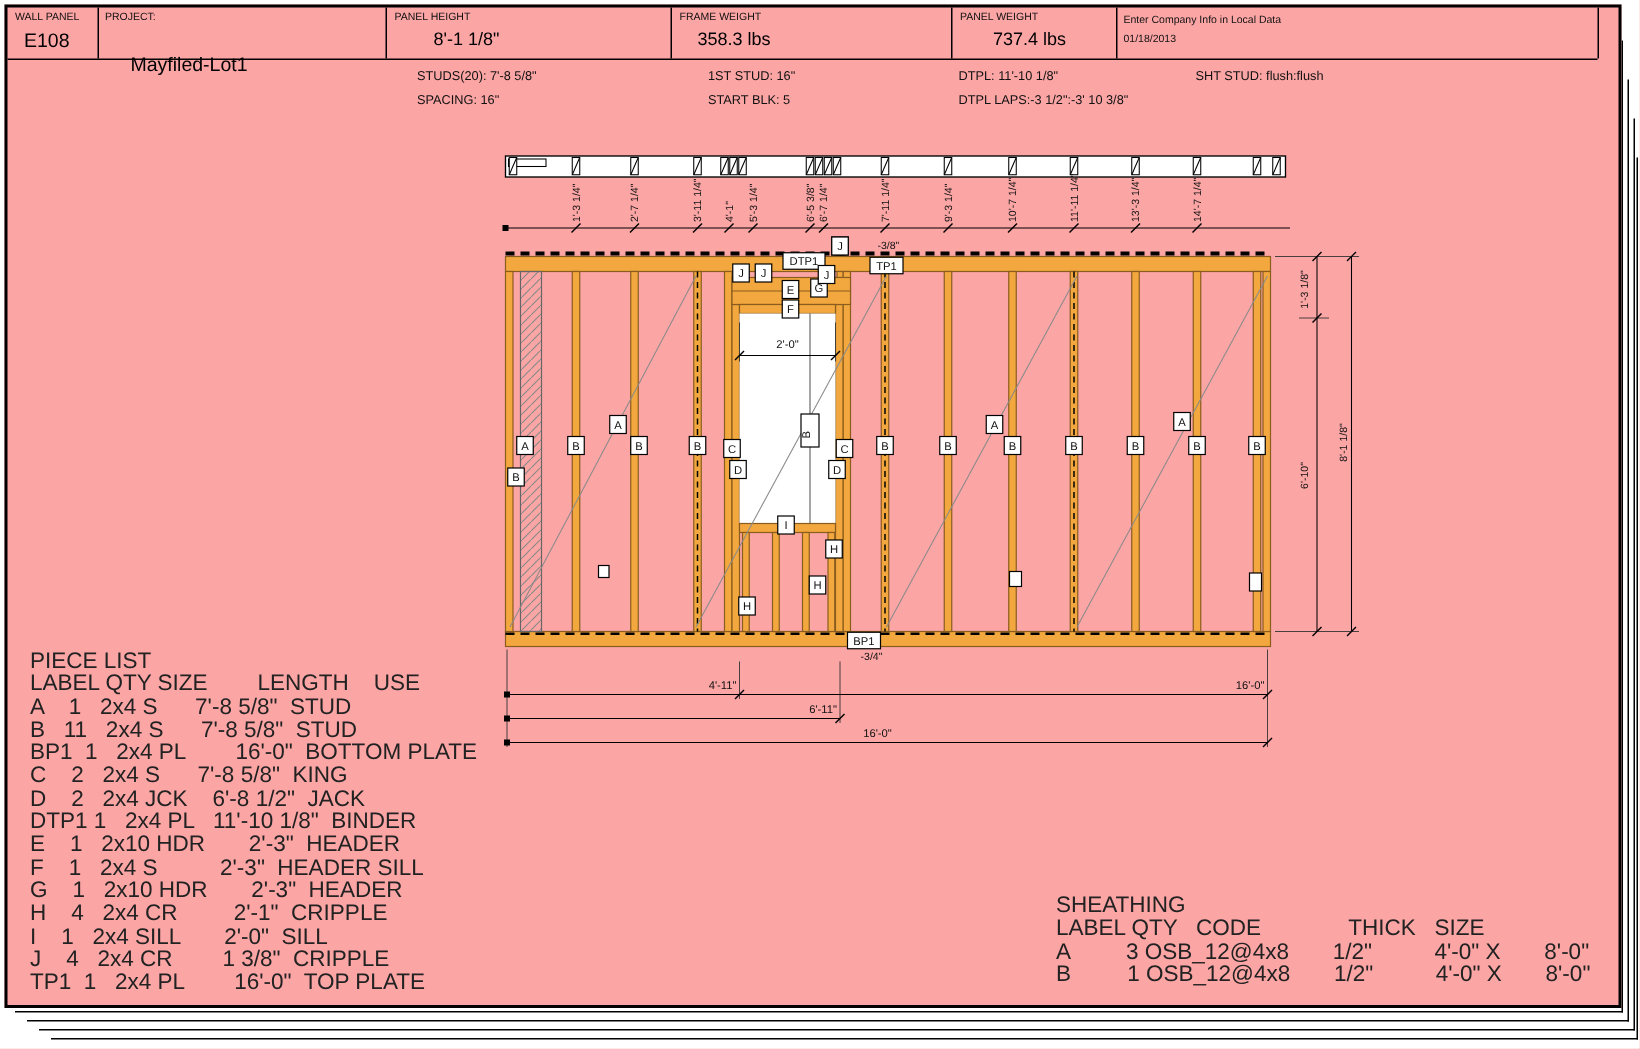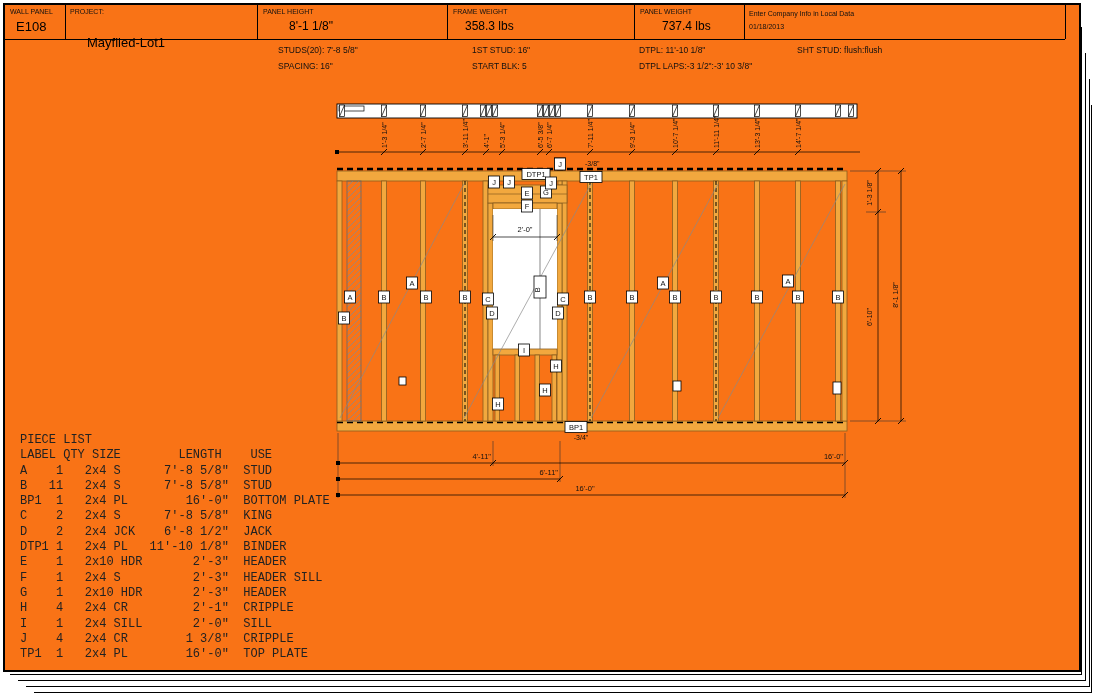--- a/index.html
+++ b/index.html
@@ -1,29 +1,29 @@
 <!DOCTYPE html>
 <html><head>
 <meta charset="utf-8">
 <style>
   html,body{margin:0;padding:0;background:#fff;width:1093px;height:699px;
     font-family:"Liberation Sans",sans-serif;-webkit-font-smoothing:none;}
   .page{position:relative;width:1093px;height:699px;overflow:hidden;}
   .stack{position:absolute;border-right:1.5px solid #000;border-bottom:1.5px solid #000;border-top:1px solid #000;}
-  .sheet{position:absolute;left:3px;top:3px;width:1074px;height:665px;background:#f97316;border:2px solid #000;}
+  .sheet{position:absolute;left:3px;top:3px;width:1074px;height:665px;background:#fca5a5;border:2px solid #000;}
   .hdr-divider{position:absolute;top:0;width:1px;background:#000;height:34px;}
   .hdr-bottom{position:absolute;left:0;top:34px;width:1060px;height:1px;background:#000;}
   .hdr-label{position:absolute;font-size:7px;color:#111;white-space:nowrap;}
   .hdr-value{position:absolute;font-size:12px;color:#000;white-space:nowrap;}
   .hdr-value.big{font-size:13px;}
   .sub{position:absolute;font-size:8.5px;color:#111;white-space:nowrap;}
   .tiny{position:absolute;font-size:7px;color:#111;white-space:nowrap;}
   svg.dwg{position:absolute;left:0;top:0;}
-  .monoblock{position:absolute;font-family:Liberation Mono, monospace;
-    font-size:12px;line-height:15.3px;color:#222;white-space:pre;}
+  .monoblock{position:absolute;font-family:Liberation Sans, sans-serif;
+    font-size:15px;line-height:15.3px;color:#222;white-space:pre;}
 </style>
 </head>
 <body>
 
 <div class="page">
 
   <div class="stack" style="left:10px;top:27px;width:1071px;height:647px;border-top:none;"></div>
   <div class="stack" style="left:18px;top:53px;width:1067px;height:627px;border-top:none;"></div>
   <div class="stack" style="left:26px;top:79px;width:1063px;height:607px;border-top:none;"></div>
   <div class="stack" style="left:34px;top:105px;width:1057px;height:587px;border-top:none;"></div>
@@ -75,20 +75,24 @@
 D    2   2x4 JCK    6'-8 1/2"  JACK
 DTP1 1   2x4 PL   11'-10 1/8"  BINDER
 E    1   2x10 HDR       2'-3"  HEADER
 F    1   2x4 S          2'-3"  HEADER SILL
 G    1   2x10 HDR       2'-3"  HEADER
 H    4   2x4 CR         2'-1"  CRIPPLE
 I    1   2x4 SILL       2'-0"  SILL
 J    4   2x4 CR        1 3/8"  CRIPPLE
 TP1  1   2x4 PL        16'-0"  TOP PLATE</div>
 
+    <div class="monoblock" style="left:699px;top:591px;" id="sheathing">SHEATHING
+LABEL QTY   CODE              THICK   SIZE
+A         3 OSB_12@4x8       1/2"          4'-0" X       8'-0"
+B         1 OSB_12@4x8       1/2"          4'-0" X       8'-0"</div>
   </div>
 
   <svg class="dwg" id="dwg" width="1093" height="699">
       <defs>
         <pattern id="hatch" width="6" height="6" patternUnits="userSpaceOnUse">
           <path d="M0,6 L6,0" stroke="#8a8a8a" stroke-width="0.8"></path>
         </pattern>
       </defs>
       <g>
         <rect x="337" y="104" width="520" height="14" fill="#fff" stroke="#000000" stroke-width="0.9"></rect>

